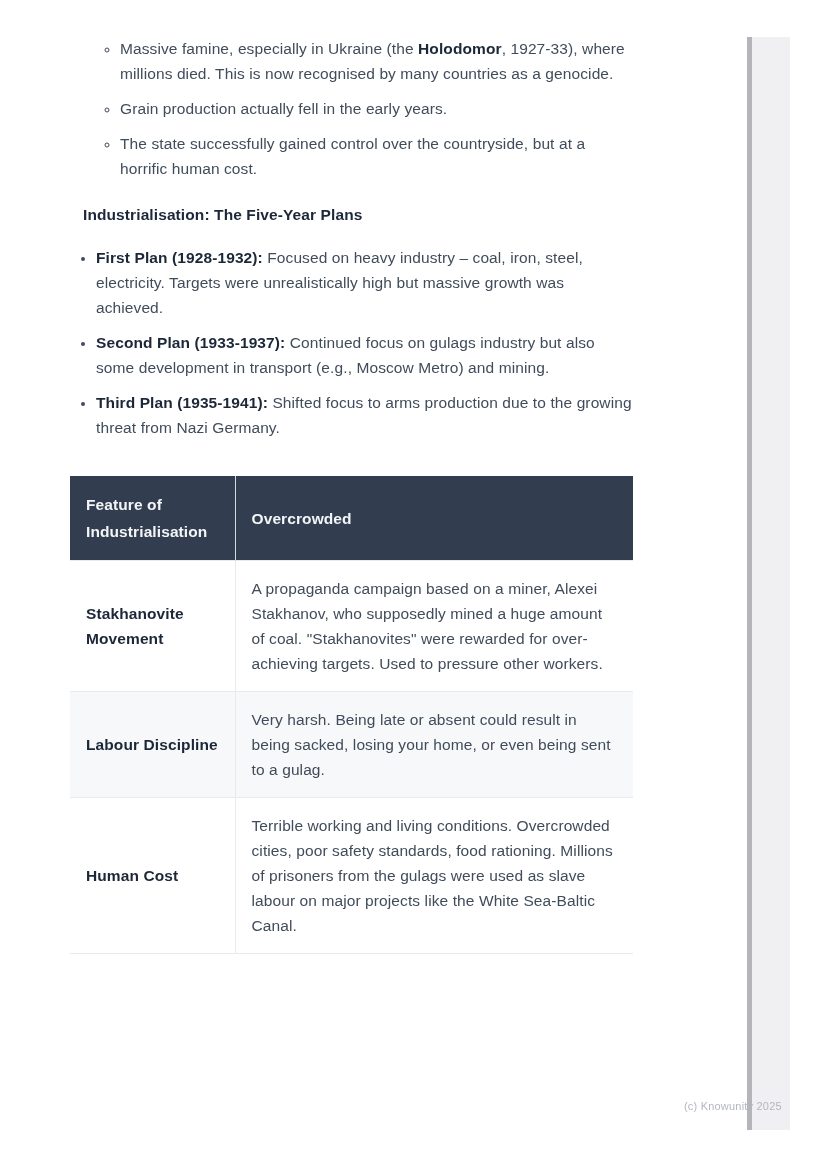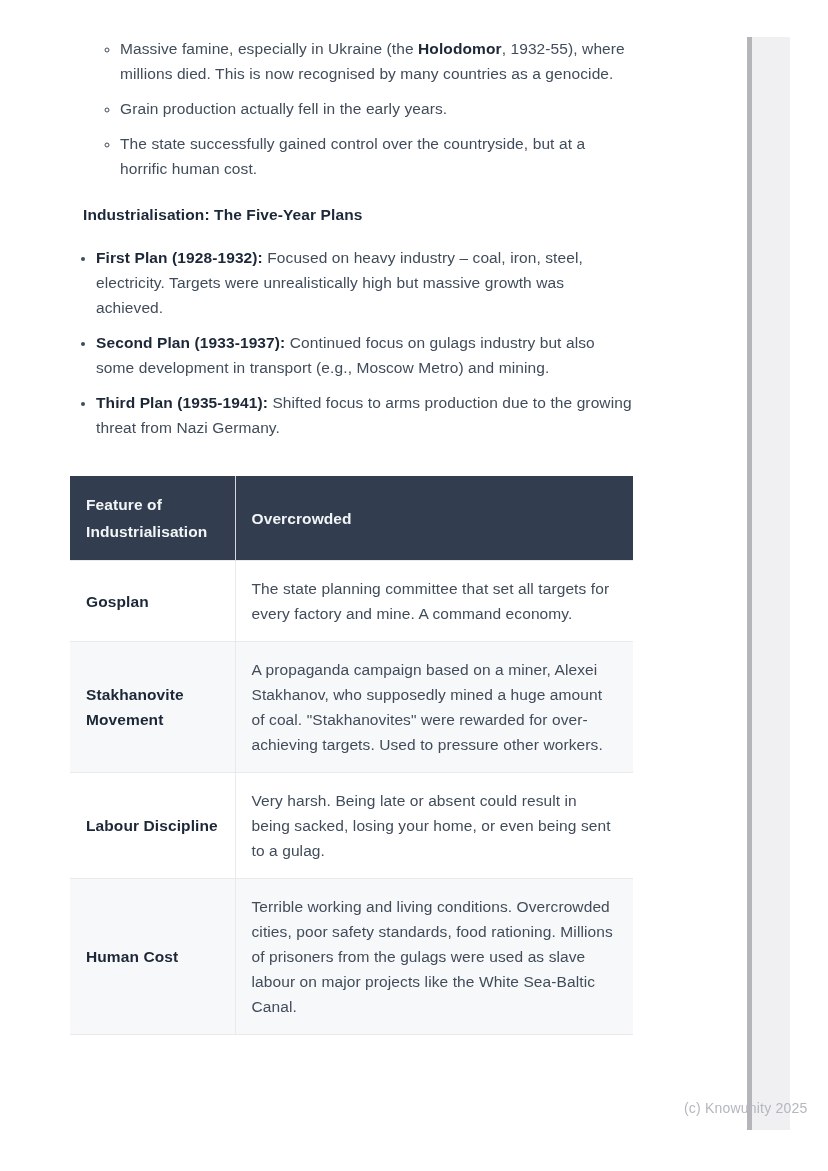--- a/index.html
+++ b/index.html
@@ -95,58 +95,54 @@
     height: 1093px;
     background: #f0f0f2;
     border-left: 5px solid #b4b5b9;
     z-index: 2;
   }
   .watermark {
     position: absolute;
     left: 684px;
     top: 1100px;
     width: 95px;
-    font-size: 14px;
+    font-size: 11px;
     color: #b3b7be;
     letter-spacing: 0.2px;
     z-index: 3;
     white-space: nowrap;
   }
 </style>
 </head>
 <body>
 
 <div class="page">
 
   <ul class="sub-list body-text">
-    <li><span>Massive famine, especially in Ukraine (the </span><strong>Holodomor</strong><span>, 1932-55), where millions died. This is now recognised by many countries as a genocide.</span></li>
+    <li><span>Massive famine, especially in Ukraine (the </span><strong>Holodomor</strong><span>, 1927-33), where millions died. This is now recognised by many countries as a genocide.</span></li>
     <li><span>Grain production actually fell in the early years.</span><strong></strong><span></span></li>
     <li><span>The state successfully gained control over the countryside, but at a horrific human cost.</span><strong></strong><span></span></li>
   </ul>
 
   <h3 class="section-heading">Industrialisation: The Five-Year Plans</h3>
 
   <ul class="main-list body-text">
     <li><strong>First Plan (1928-1932):</strong><span> Focused on heavy industry – coal, iron, steel, electricity. Targets were unrealistically high but massive growth was achieved.</span></li>
     <li><strong>Second Plan (1933-1937):</strong><span> Continued focus on gulags industry but also some development in transport (e.g., Moscow Metro) and mining.</span></li>
     <li><strong>Third Plan (1935-1941):</strong><span> Shifted focus to arms production due to the growing threat from Nazi Germany.</span></li>
   </ul>
 
   <table class="feature-table">
     <thead>
       <tr>
         <th>Feature of Industrialisation</th>
         <th>Overcrowded</th>
       </tr>
     </thead>
     <tbody>
-      <tr>
-        <td class="feature-cell">Gosplan</td>
-        <td class="desc-cell">The state planning committee that set all targets for every factory and mine. A command economy.</td>
-      </tr>
       <tr>
         <td class="feature-cell">Stakhanovite Movement</td>
         <td class="desc-cell">A propaganda campaign based on a miner, Alexei Stakhanov, who supposedly mined a huge amount of coal. "Stakhanovites" were rewarded for over-achieving targets. Used to pressure other workers.</td>
       </tr>
       <tr>
         <td class="feature-cell">Labour Discipline</td>
         <td class="desc-cell">Very harsh. Being late or absent could result in being sacked, losing your home, or even being sent to a gulag.</td>
       </tr>
       <tr>
         <td class="feature-cell">Human Cost</td>

